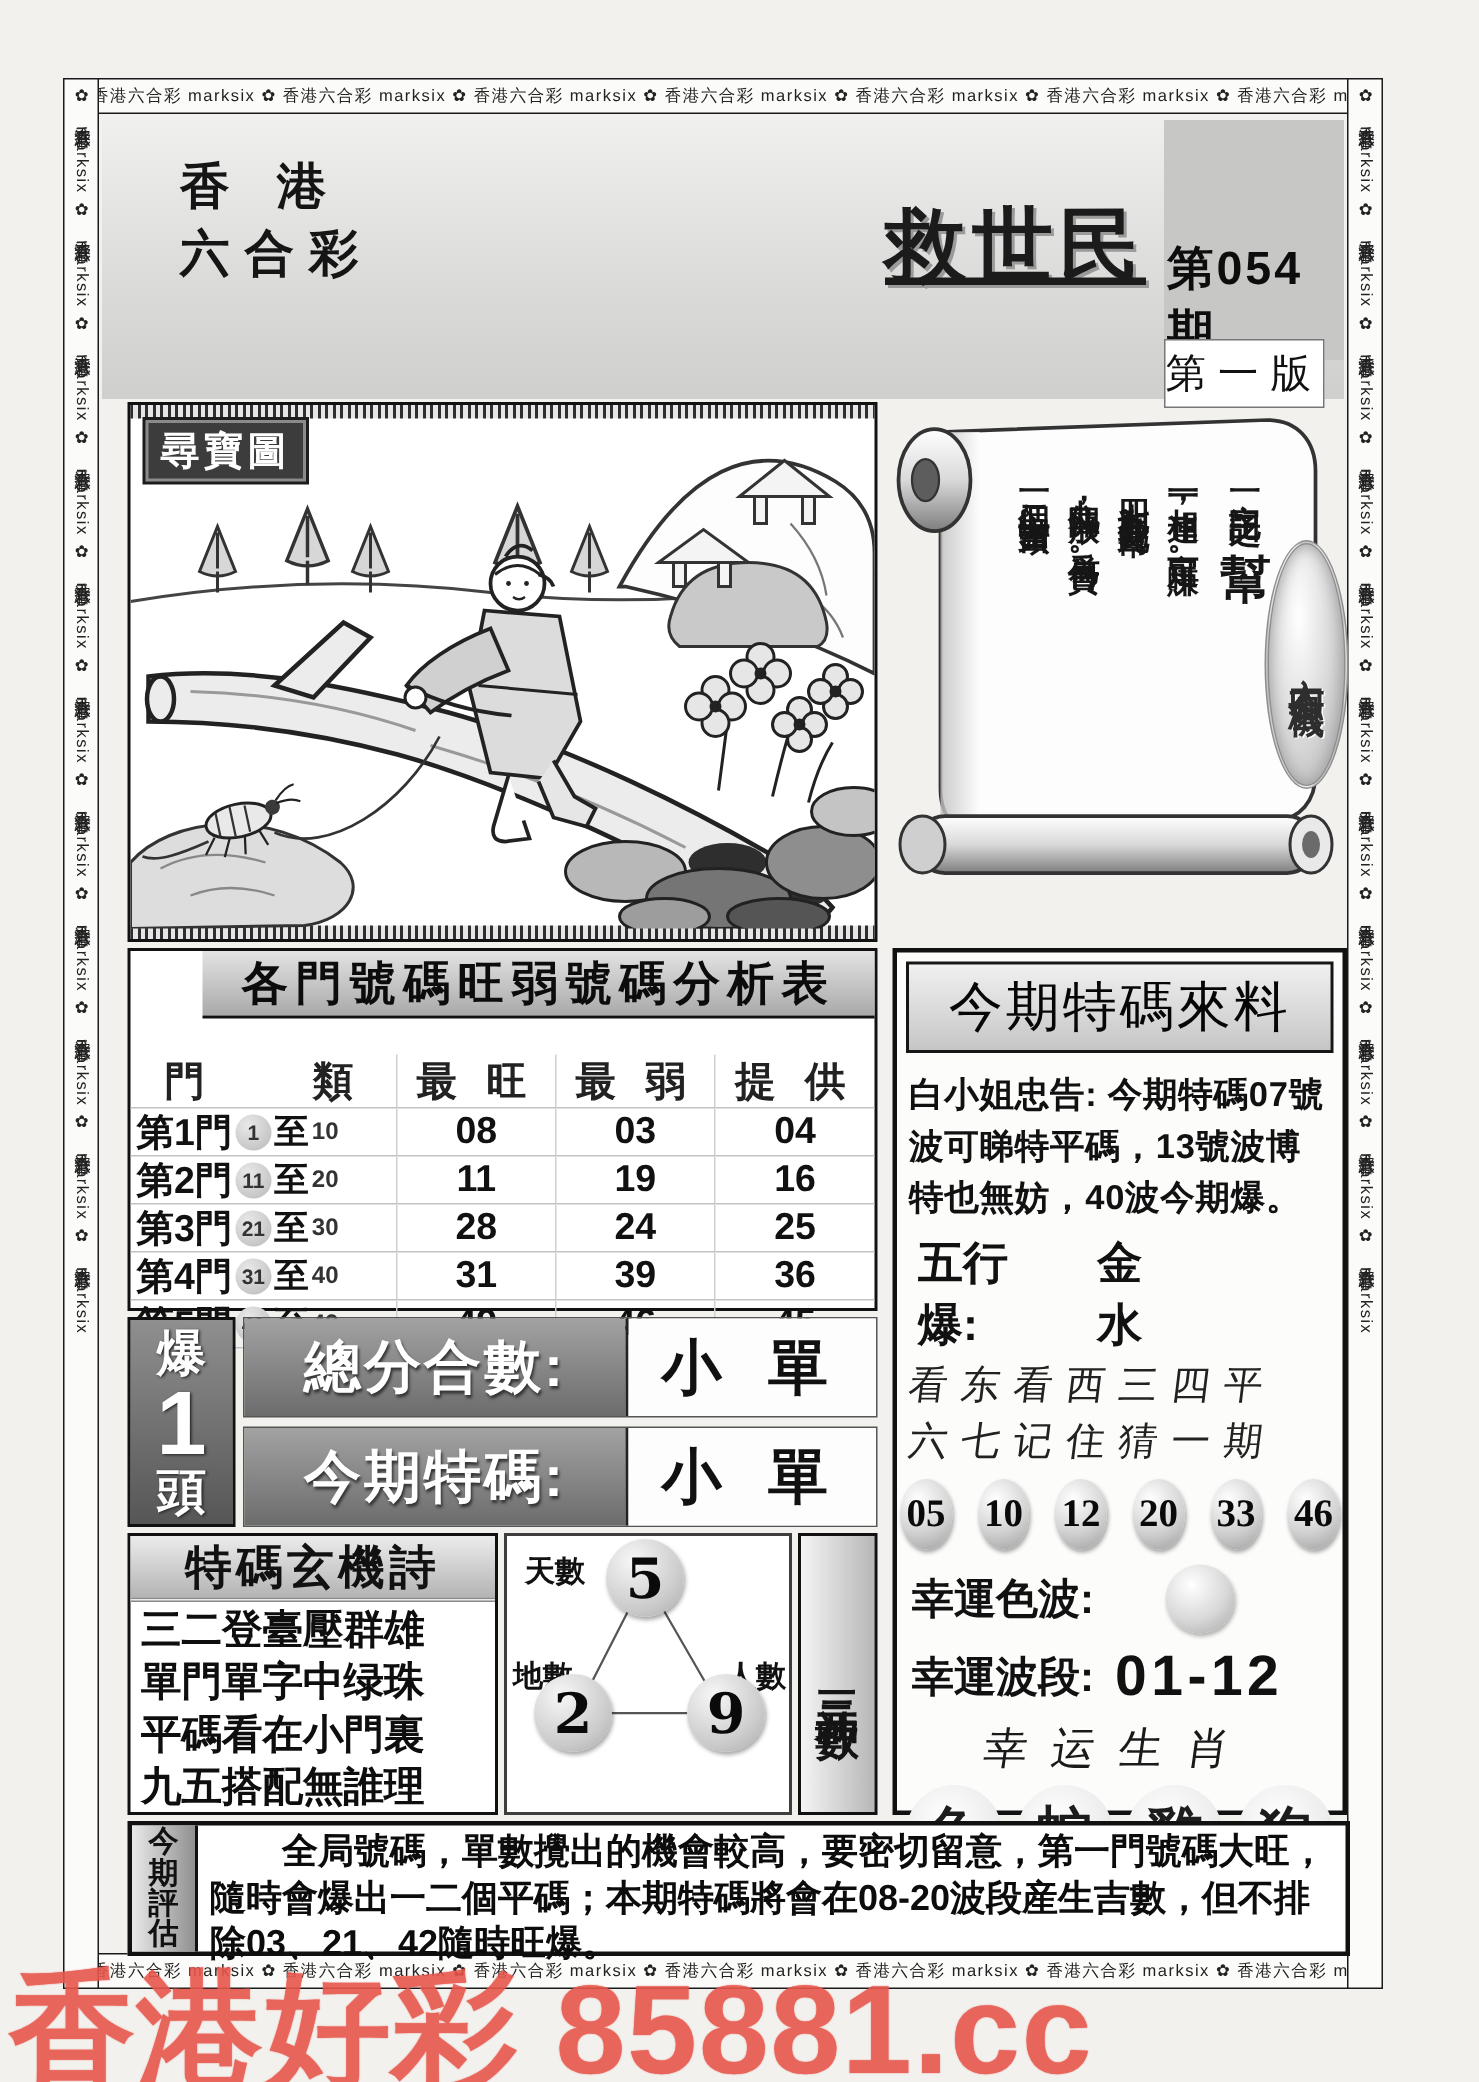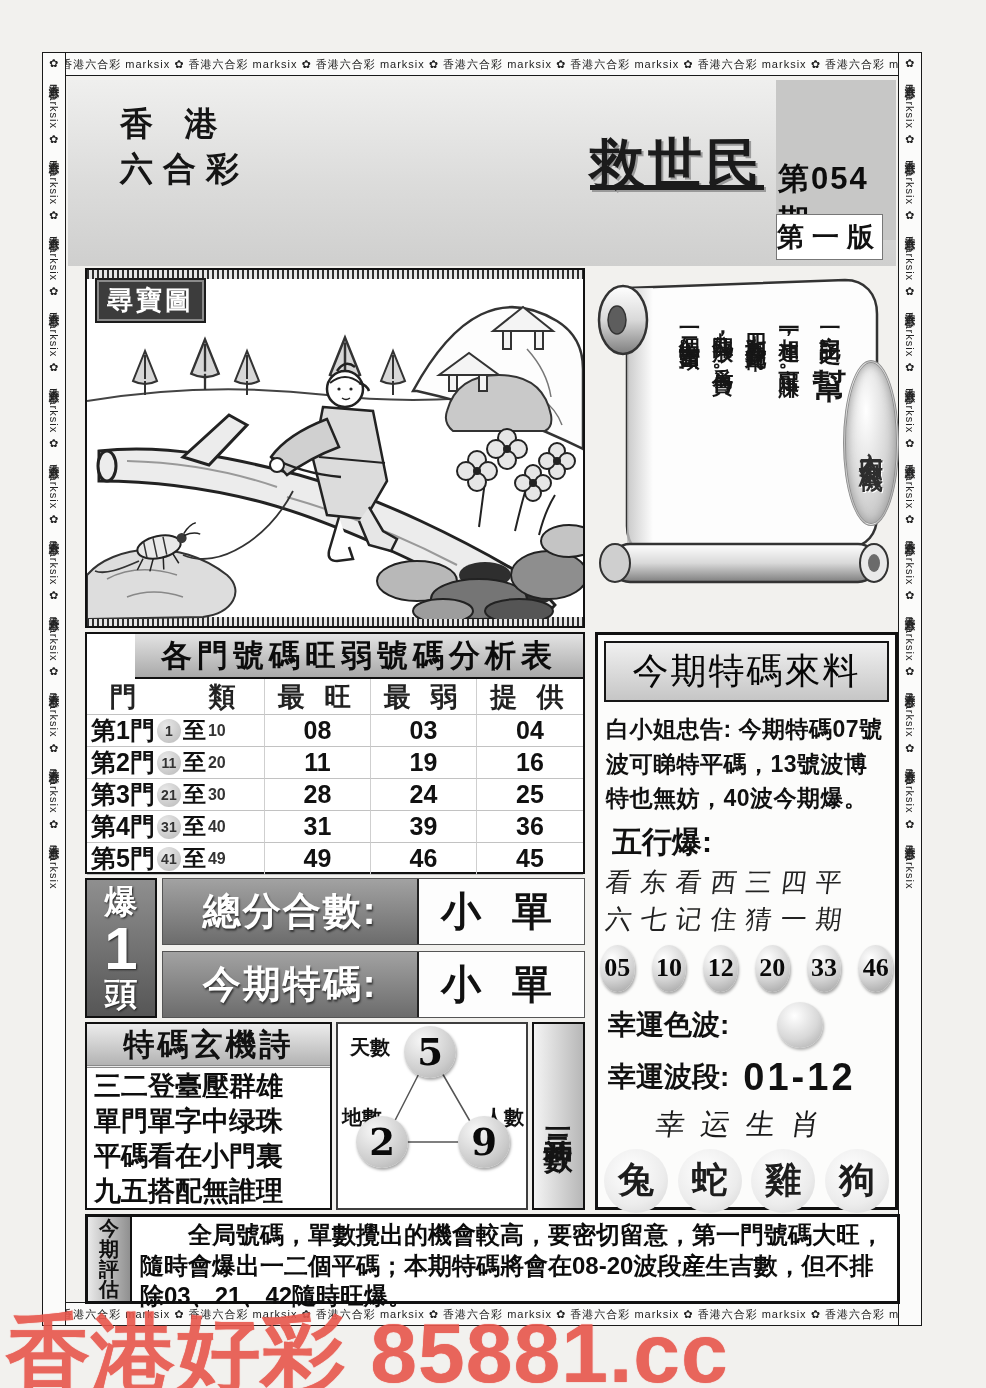--- a/index.html
+++ b/index.html
@@ -41,22 +41,22 @@
     color:#8d8d8d; letter-spacing:6px;
     -webkit-text-stroke:2px #3e3e3e;
     text-shadow:-6px -8px 2px #b9b9b9, 3px 3px 0 #f6f6f6;
   }
   .title-sub {
     position:absolute; left:522px; top:48px; font-size:54px; font-weight:900;
     color:#1b1b1b; letter-spacing:4px; text-shadow:2px 2px 0 #9a9a9a;text-decoration:underline;
   }
   .issue { position:absolute; left:710px; top:78px; font-size:31px; font-weight:900; color:#0d0d0d; letter-spacing:2px; }
   .edition {
-    position:absolute; left:708px; top:134px; background:#fff; border:1px solid #777;
-    font-size:27px; font-weight:700; padding:4px 0; letter-spacing:8px;
+    position:absolute; left:708px; top:146px; background:#fff; border:1px solid #777;
+    font-size:27px; font-weight:400; padding:4px 0; letter-spacing:8px;
   }
 
   
   .picture {
     position:absolute; left:85px; top:268px; width:500px; height:360px;
     background:#fff; border:2px solid #111;
   }
   .picture .hatch { position:absolute; left:0; width:100%; height:9px;
     background:repeating-linear-gradient(90deg,#2e2e2e 0 2px,#e6e6e6 2px 5px); }
   .picture .hatch.t { top:0; } .picture .hatch.b { bottom:0; }
@@ -88,21 +88,21 @@
   }
 
   
   .atable { position:absolute; left:85px; top:632px; width:500px; height:242px;
     border:2px solid #111; background:#fff; }
   .atable-title {
     height:45px; background:linear-gradient(180deg,#e3e3e3 0%,#a9a9a9 100%);
     border-bottom:2px solid #111; font-size:31px; font-weight:900;
     display:flex; align-items:center; justify-content:center; letter-spacing:5px; color:#0c0c0c;margin-left:48px;
   }
-  .atable-grid { display:grid; grid-template-columns:178px 106px 106px 1fr; }
+  .atable-grid { display:grid; grid-template-columns:178px 106px 106px 1fr;margin-top:24px; }
   .atable-grid > div {
     height:32px; display:flex; align-items:center; justify-content:center;
     font-size:25px; font-weight:700; border-bottom:1px solid #c2c2c2; border-right:1px solid #cfcfcf;
   }
   .atable-grid > div:nth-child(4n) { border-right:none; }
   .atable-grid .hdr { font-weight:900; font-size:27px; letter-spacing:6px; color:#222; height:36px; }
   .atable-grid .door { justify-content:flex-start; padding-left:4px; gap:2px; }
   .door-name { font-weight:900; font-size:25px; }
   .circ {
     display:inline-flex; align-items:center; justify-content:center;
@@ -508,20 +508,21 @@
   <div class="node" style="left:18px;top:92px">2</div>
   <div class="node" style="left:120px;top:92px">9</div>
 </div>
 <div class="sanyuan-strip serif">三元神數</div>
 
 <div class="special">
   <div class="special-title">今期特碼來料</div>
   <div class="advice">白小姐忠告: 今期特碼07號波可睇特平碼，13號波博特也無妨，40波今期爆。</div>
   <div class="wuxing">
     <span>五行爆:</span>
+    <span class="val">金 水</span>
   </div>
   <div class="hand">看东看西三四平</div>
   <div class="hand">六七记住猜一期</div>
   <div class="balls">
     <span class="ball">05</span>
     <span class="ball">10</span>
     <span class="ball">12</span>
     <span class="ball">20</span>
     <span class="ball">33</span>
     <span class="ball">46</span>

